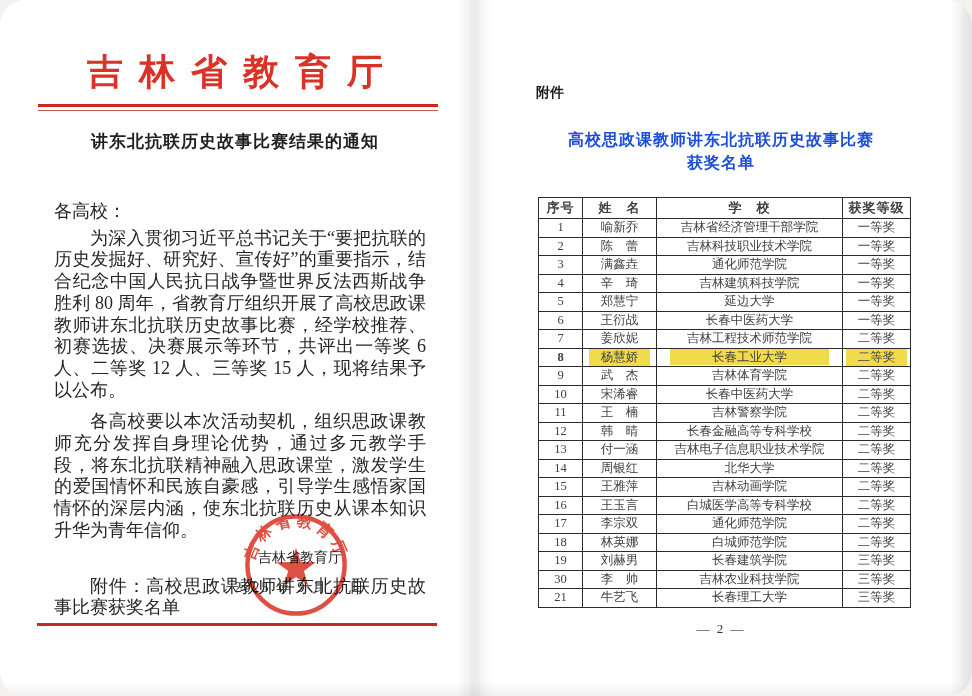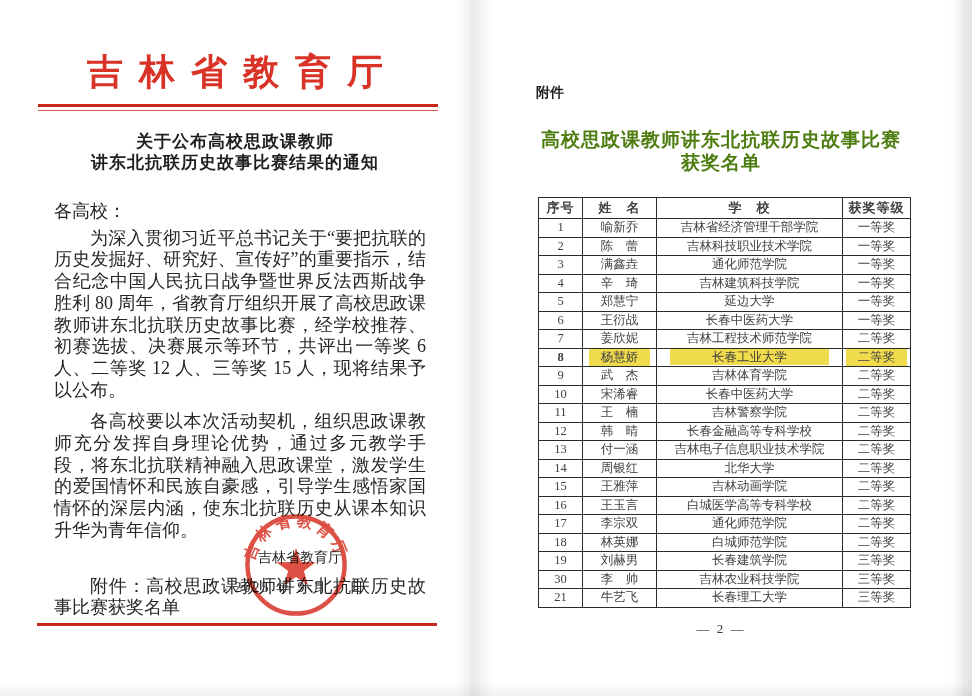--- a/index.html
+++ b/index.html
@@ -1,21 +1,21 @@
 <!DOCTYPE html>
 <html><head>
 <meta charset="utf-8">
 <style>
   html,body{margin:0;padding:0;}
   body{
     width:972px;height:696px;
     font-family:"Liberation Serif","DejaVu Serif",serif;
     background:#f3f2f0;
   }
-  #stage{position:relative;width:972px;height:696px;background:#fbfbfa;overflow:hidden;}
+  #stage{position:relative;width:972px;height:696px;background:#fbfbfa;overflow:hidden;border-radius:25px;}
   .page{position:absolute;top:0;height:696px;background:#ffffff;}
   .page.left{left:0;width:470px;}
   .page.right{left:480px;width:482px;}
   .seam{position:absolute;top:0;left:456px;width:36px;height:696px;
     background:linear-gradient(90deg,rgba(0,0,0,0) 0%,rgba(0,0,0,0.07) 50%,rgba(0,0,0,0) 100%);}
   .edge-right{position:absolute;top:0;left:950px;width:22px;height:696px;
     background:linear-gradient(90deg,rgba(0,0,0,0) 0%,rgba(0,0,0,0.10) 100%);}
   .edge-bottom{position:absolute;left:0;top:682px;width:972px;height:14px;
     background:linear-gradient(180deg,rgba(0,0,0,0) 0%,rgba(0,0,0,0.06) 100%);}
 
@@ -49,21 +49,21 @@
   }
   .signature-block .date{margin-top:12px;letter-spacing:2px;}
   .seal{position:absolute;top:511px;left:242px;width:108px;height:108px;
     opacity:.88;mix-blend-mode:multiply;pointer-events:none;}
   .bottom-rule{position:absolute;top:623px;left:37px;width:400px;height:3px;background:#c9291d;}
 
   
   .attachment-label{position:absolute;top:84px;left:56px;font-size:14px;font-weight:bold;color:#1f1f1f;}
   .list-title{
     position:absolute;top:128px;left:0;width:100%;text-align:center;
-    font-size:19px;line-height:23px;font-weight:bold;color:#4d7c0f;letter-spacing:1px;
+    font-size:16px;line-height:23px;font-weight:bold;color:#1d4ed8;letter-spacing:1px;
   }
   table.award-table{
     position:absolute;top:197px;left:58px;width:372px;
     border-collapse:collapse;table-layout:fixed;
     font-size:12.5px;color:#404040;
   }
   .award-table th,.award-table td{
     border:1px solid #2b2b2b;text-align:center;padding:0;overflow:hidden;white-space:nowrap;
   }
   .award-table th{height:20px;font-size:13px;font-weight:bold;letter-spacing:1px;}
@@ -79,21 +79,20 @@
 <body>
 
 <div id="stage">
 
   <div class="page left">
     <div class="agency-header">吉林省教育厅</div>
 
     <div class="red-rule"></div>
 
     <div class="notice-title">
-      <div>关于公布高校思政课教师</div>
       <div>讲东北抗联历史故事比赛结果的通知</div>
     </div>
 
     <div class="body-text">
       <p>各高校：</p>
       <p class="indent p1">为深入贯彻习近平总书记关于“要把抗联的历史发掘好、研究好、宣传好”的重要指示，结合纪念中国人民抗日战争暨世界反法西斯战争胜利 80 周年，省教育厅组织开展了高校思政课教师讲东北抗联历史故事比赛，经学校推荐、初赛选拔、决赛展示等环节，共评出一等奖 6 人、二等奖 12 人、三等奖 15 人，现将结果予以公布。</p>
       <p class="indent p2">各高校要以本次活动契机，组织思政课教师充分发挥自身理论优势，通过多元教学手段，将东北抗联精神融入思政课堂，激发学生的爱国情怀和民族自豪感，引导学生感悟家国情怀的深层内涵，使东北抗联历史从课本知识升华为青年信仰。</p>
       <p class="indent attach">附件：高校思政课教师讲东北抗联历史故事比赛获奖名单</p>
     </div>
 

